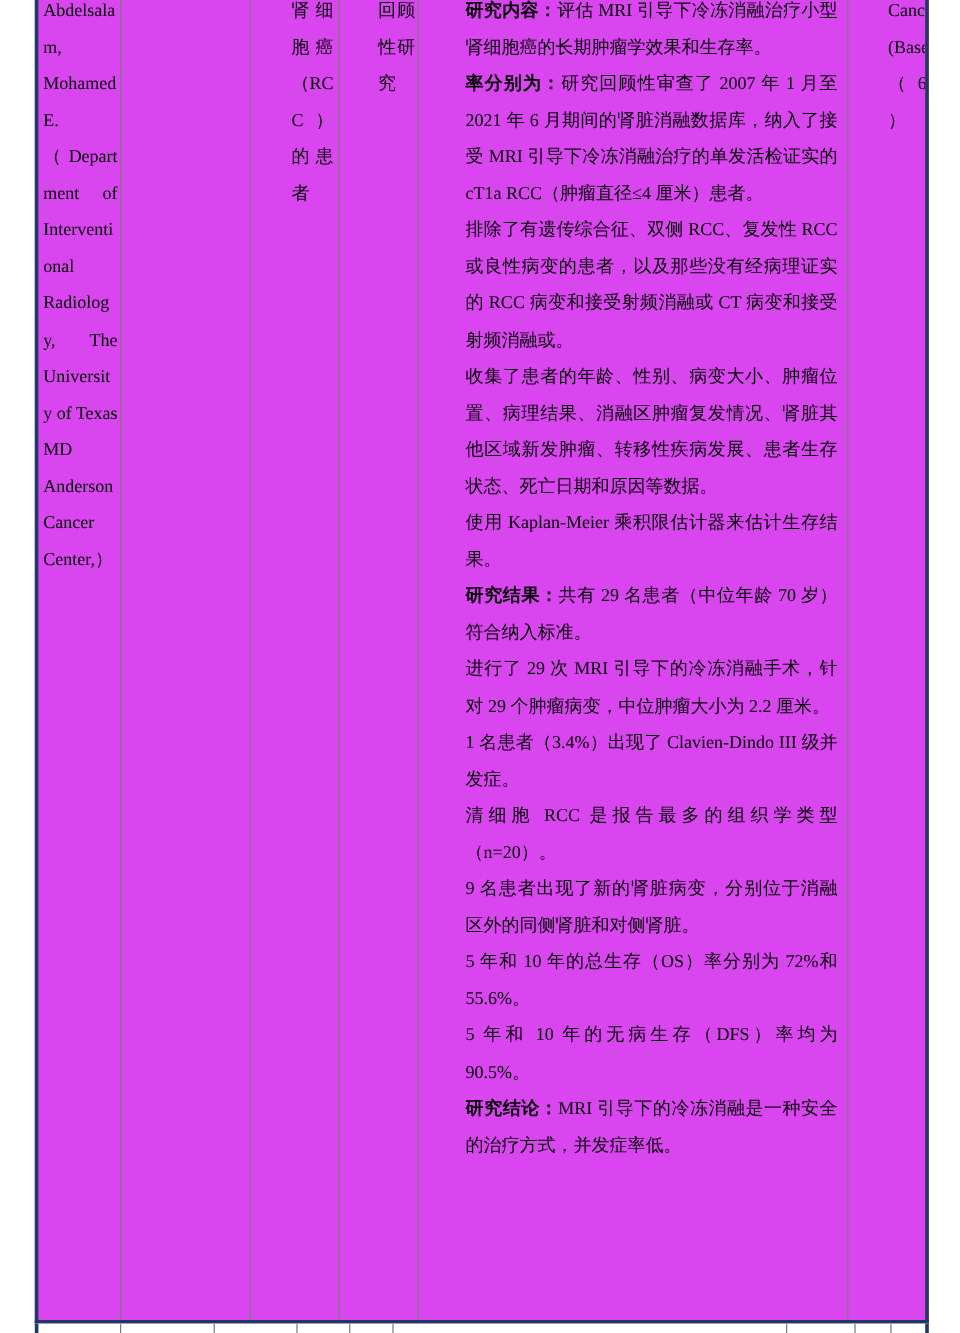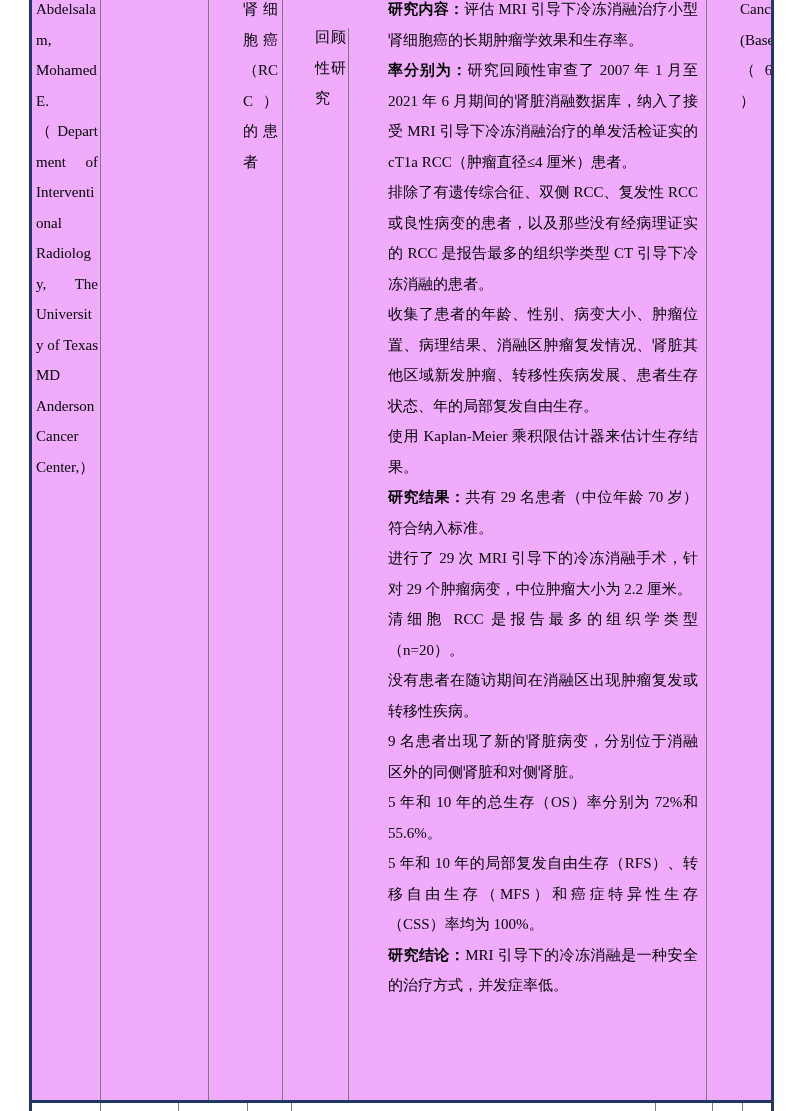--- a/index.html
+++ b/index.html
@@ -13,21 +13,21 @@
   }
   .tbl{
     position:absolute;left:29px;top:0;
     width:745px;height:1103px;
     box-sizing:border-box;
     border-left:3px solid #1f3864;
     border-right:3px solid #1f3864;
     border-bottom:3px solid #1f3864;
     display:flex;
     overflow:hidden;
-    background:#f0abfc;
+    background:#d946ef;
     gap:30px;
   }
   .tbl2{
     position:absolute;left:29px;top:1103px;
     width:745px;height:8px;
     box-sizing:border-box;
     border-left:3px solid #1f3864;
     border-right:3px solid #1f3864;
     display:flex;
     overflow:hidden;
@@ -37,21 +37,21 @@
     box-sizing:border-box;
     border-right:1px solid #7a7a7a;
     overflow:hidden;
     flex-shrink:0;
   }
   .col:last-child{border-right:none;flex:1;}
   .cA{width:69px;padding:0 2px 0 4px;}
   .cB{width:78px;}
   .cC{width:69px;padding:0 3px;}
   .cD{width:44px;padding:0 4px;}
-  .cE{width:36px;padding:0 2px;margin-top:28px;}
+  .cE{width:36px;padding:0 2px;}
   .cF{width:328px;padding:0 8px 0 9px;}
   .cG{width:57px;padding:0 2px 0 3px;}
   .cH{width:30px;padding:0 3px;}
   .cI{padding:0 4px;margin-left:33px;}
   .cin{
     margin-top:-6px;
     font-size:15px;
     line-height:30.5px;
     text-align:justify;
     overflow-wrap:anywhere;
@@ -84,42 +84,42 @@
     <div class="col cE">
       <div class="cin">回顾性研究</div>
     </div>
 
     <div class="col cF">
       <div class="cin">
   <p><b>研究内容：</b><span>评估 MRI 引导下冷冻消融治疗小型肾细胞癌的长期肿瘤学效果和生存率。</span></p>
 
   <p><b>率分别为：</b><span>研究回顾性审查了 2007 年 1 月至 2021 年 6 月期间的肾脏消融数据库，纳入了接受 MRI 引导下冷冻消融治疗的单发活检证实的 cT1a RCC（肿瘤直径≤4 厘米）患者。</span></p>
 
-  <p><span>排除了有遗传综合征、双侧 RCC、复发性 RCC 或良性病变的患者，以及那些没有经病理证实的 RCC 是报告最多的组织学类型 CT 引导下冷冻消融的患者。</span></p>
+  <p><span>排除了有遗传综合征、双侧 RCC、复发性 RCC 或良性病变的患者，以及那些没有经病理证实的 RCC 病变和接受射频消融或 CT 病变和接受射频消融或。</span></p>
 
-  <p><span>收集了患者的年龄、性别、病变大小、肿瘤位置、病理结果、消融区肿瘤复发情况、肾脏其他区域新发肿瘤、转移性疾病发展、患者生存状态、年的局部复发自由生存。</span></p>
+  <p><span>收集了患者的年龄、性别、病变大小、肿瘤位置、病理结果、消融区肿瘤复发情况、肾脏其他区域新发肿瘤、转移性疾病发展、患者生存状态、死亡日期和原因等数据。</span></p>
 
   <p><span>使用 Kaplan-Meier 乘积限估计器来估计生存结果。</span></p>
 
   <p><b>研究结果：</b><span>共有 29 名患者（中位年龄 70 岁）符合纳入标准。</span></p>
 
   <p><span>进行了 29 次 MRI 引导下的冷冻消融手术，针对 29 个肿瘤病变，中位肿瘤大小为 2.2 厘米。</span></p>
 
+  <p><span>1 名患者（3.4%）出现了 Clavien-Dindo III 级并发症。</span></p>
 
   <p><span>清细胞 RCC 是报告最多的组织学类型（n=20）。</span></p>
 
 
-  <p><span>没有患者在随访期间在消融区出现肿瘤复发或转移性疾病。</span></p>
 
   <p><span>9 名患者出现了新的肾脏病变，分别位于消融区外的同侧肾脏和对侧肾脏。</span></p>
 
   <p><span>5 年和 10 年的总生存（OS）率分别为 72%和 55.6%。</span></p>
 
+  <p><span>5 年和 10 年的无病生存（DFS）率均为 90.5%。</span></p>
 
-  <p><span>5 年和 10 年的局部复发自由生存（RFS）、转移自由生存（MFS）和癌症特异性生存（CSS）率均为 100%。</span></p>
 
   <p><b>研究结论：</b><span>MRI 引导下的冷冻消融是一种安全的治疗方式，并发症率低。</span></p>
 
 </div>
     </div>
 
     <div class="col cG">
       <div class="cin">Cancers (Basel)（6.12）</div>
     </div>
 

